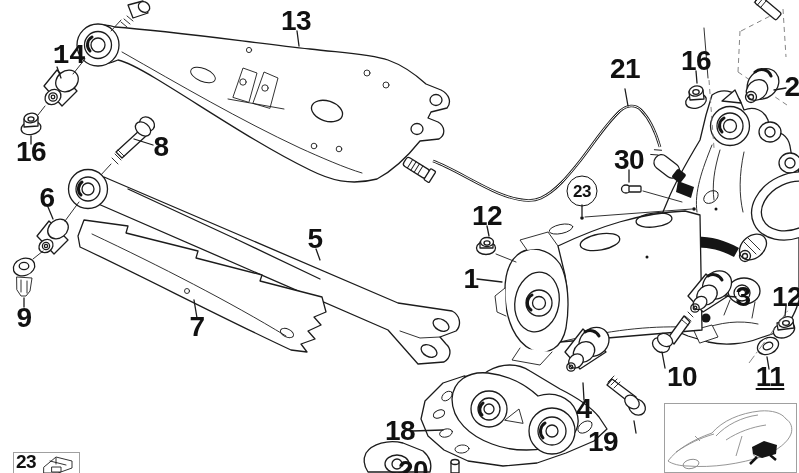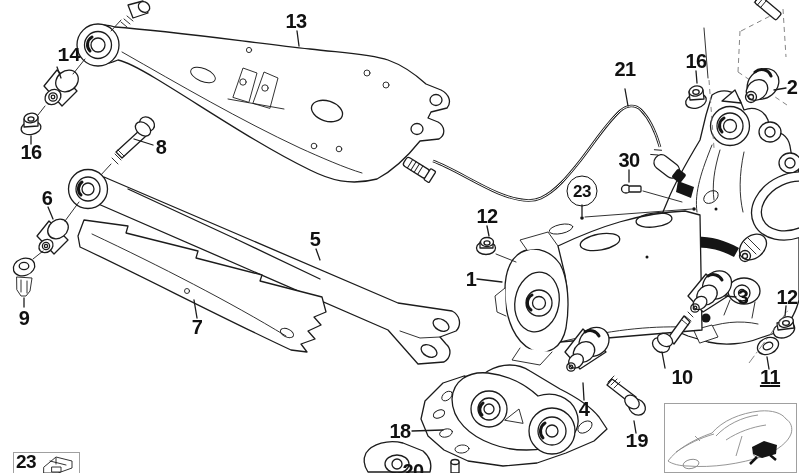--- a/index.html
+++ b/index.html
@@ -7,33 +7,33 @@
          font-family:"Liberation Sans",sans-serif;}
   #art{position:absolute;left:0;top:0;}
   .ln{fill:none;stroke:#1c1c1c;stroke-width:1.3;stroke-linecap:round;stroke-linejoin:round;}
   .wh{fill:#ffffff;stroke:#1c1c1c;stroke-width:1.3;stroke-linecap:round;stroke-linejoin:round;}
   .dk{fill:#151515;stroke:none;}
   .thin{stroke-width:0.9;}
   .crs{fill:none;stroke:#151515;stroke-width:3;stroke-linecap:round;}
   .gray{stroke:#8a8a8a;stroke-width:0.9;fill:none;}
   .dash{stroke:#777;stroke-width:0.9;fill:none;stroke-dasharray:5 4;}
   .ddot{stroke:#777;stroke-width:0.9;fill:none;stroke-dasharray:9 3 2 3;}
-  .callout{position:absolute;transform:translate(-50%,-50%);font-weight:bold;font-size:20px;
+  .callout{position:absolute;transform:translate(-50%,-50%);font-weight:bold;font-size:28px;
            color:#111;letter-spacing:-0.5px;white-space:nowrap;line-height:1;}
   .circled{width:29px;height:29px;border:1.7px solid #111;border-radius:50%;
            display:flex;align-items:center;justify-content:center;font-size:17px;}
   .boxed{font-size:19px;}
   
   .c0{left:69px;top:56px;font-family:Liberation Mono, monospace;} .c1{left:31px;top:152px;} .c2{left:161px;top:147px;}
   .c3{left:296px;top:21px;} .c4{left:47px;top:198px;} .c5{left:24px;top:318px;}
   .c6{left:197px;top:327px;} .c7{left:315px;top:239px;} .c8{left:487px;top:216px;}
   .c9{left:471px;top:279px;} .c10{left:625px;top:69px;} .c11{left:696px;top:61px;}
   .c12{left:629px;top:160px;} .c13{left:582px;top:191px;} .c14{left:792px;top:87px;}
   .c15{left:743px;top:297px;} .c16{left:787px;top:297px;} .c17{left:666px;top:377px;margin-left:16px;}
-  .c18{left:770px;top:377px;text-decoration:underline;} .c19{left:637px;top:442px;font-family:Liberation Mono, monospace;} .c20{left:584px;top:409px;}
+  .c18{left:770px;top:377px;text-decoration:underline;} .c19{left:603px;top:442px;} .c20{left:584px;top:409px;}
   .c21{left:400px;top:431px;} .c22{left:413px;top:471px;} .c23{left:26px;top:461px;}
 </style>
 </head>
 <body>
 
 <div id="stage">
 <svg id="art" width="799" height="473" viewBox="0 0 799 473">
 
   <g>
     <path class="wh" d="M 115,27 C 170,31 240,41 310,49 C 345,53 370,54 388,60 C 402,65 415,74 426,84

